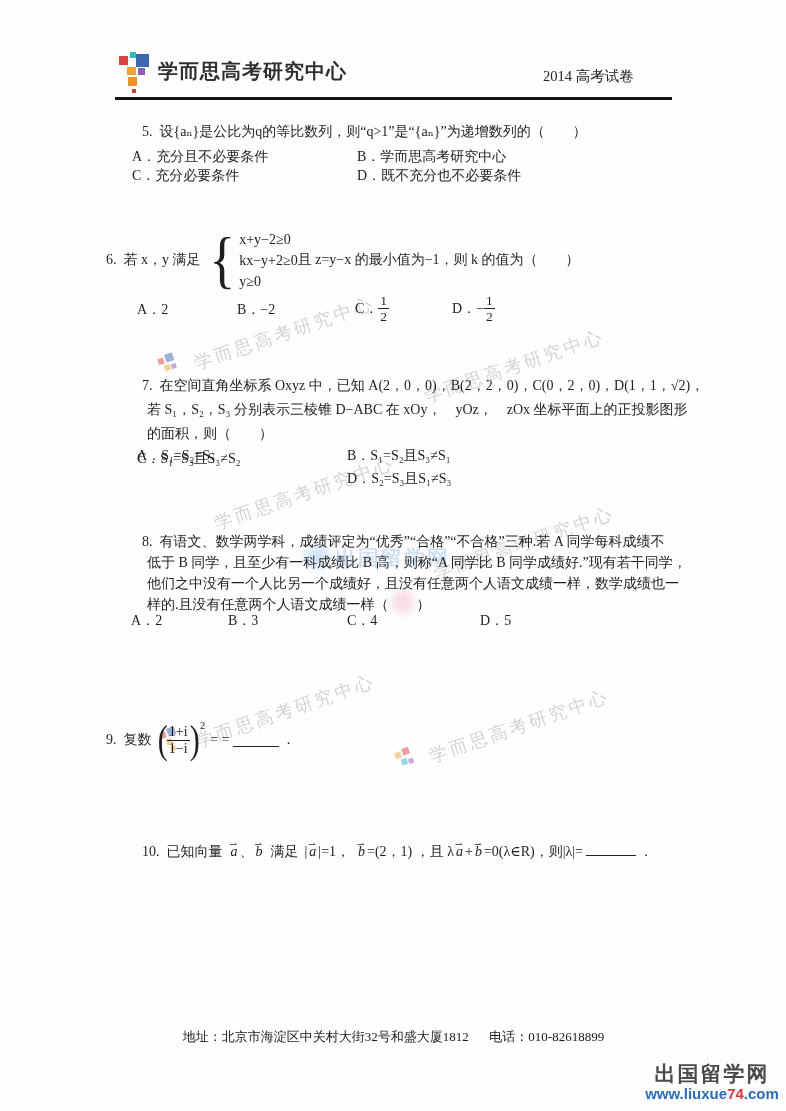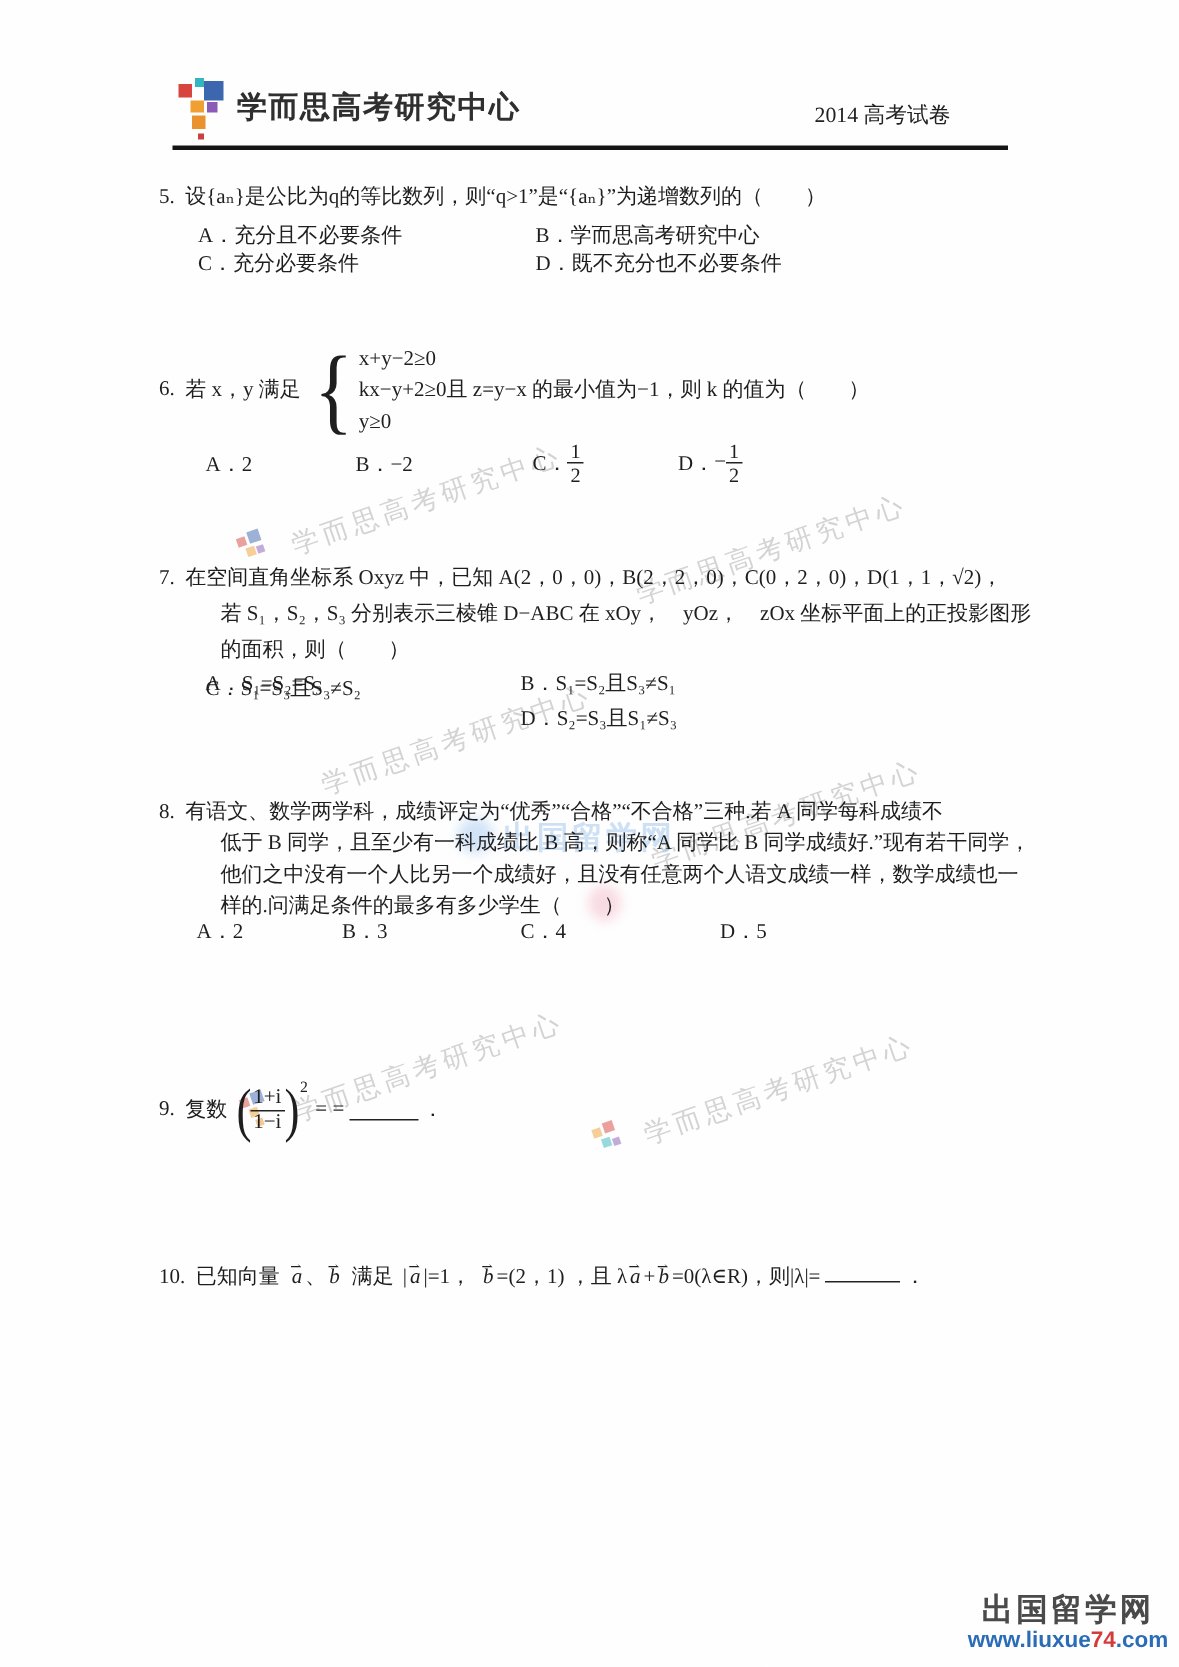--- a/index.html
+++ b/index.html
@@ -18,21 +18,21 @@
   
   .wm{position:absolute;color:#c9c9c9;font-size:18px;letter-spacing:3px;white-space:nowrap;
       transform:rotate(-19deg);transform-origin:left center;opacity:.8;
       font-family:"Liberation Sans","DejaVu Sans",sans-serif;pointer-events:none;}
   .wm-logo{position:absolute;width:22px;height:28px;opacity:.5;transform:rotate(-19deg);pointer-events:none;}
   .wm-blue{position:absolute;color:#8db9e8;font-size:21px;font-weight:bold;letter-spacing:2px;
       opacity:.42;font-family:"Liberation Sans","DejaVu Sans",sans-serif;pointer-events:none;}
   .blob{position:absolute;border-radius:50%;filter:blur(4px);pointer-events:none;}
   
   .qblock{position:absolute;left:106px;width:566px;}
-  .qline{white-space:nowrap;line-height:24px;}
+  .qline{white-space:nowrap;line-height:24px;margin-left:36px;}
   .qnum{margin-right:7px;}
   .cont{margin-left:41px;}
   .opt{position:absolute;white-space:nowrap;}
   .sec-title{position:absolute;left:106px;top:661px;font-weight:bold;font-size:14.5px;letter-spacing:.5px;}
   
   .mrow{display:flex;align-items:center;}
   .brace{font-size:64px;font-weight:400;line-height:.9;margin:0 2px 0 6px;transform:scaleX(.85);}
   .sys{display:inline-flex;flex-direction:column;line-height:21px;}
   .frac{display:inline-flex;flex-direction:column;text-align:center;line-height:1.12;
         vertical-align:middle;font-size:13.5px;}
@@ -146,21 +146,21 @@
   </div>
   <span class="opt" style="left:137px;top:447px"><span>A．</span><span>S₁=S₂=S₃</span></span>
   <span class="opt" style="left:347px;top:447px"><span>B．</span><span>S₁=S₂且S₃≠S₁</span></span>
   <span class="opt" style="left:137px;top:450px"><span>C．</span><span>S₁=S₃且S₃≠S₂</span></span>
   <span class="opt" style="left:347px;top:470px"><span>D．</span><span>S₂=S₃且S₁≠S₃</span></span>
 
   <div class="qblock" style="top:531px">
     <div class="qline" style="line-height:21px"><span class="qnum">8.</span><span>有语文、数学两学科，成绩评定为“优秀”“合格”“不合格”三种.若 A 同学每科成绩不</span></div>
     <div class="qline cont" style="line-height:21px">低于 B 同学，且至少有一科成绩比 B 高，则称“A 同学比 B 同学成绩好.”现有若干同学，</div>
     <div class="qline cont" style="line-height:21px">他们之中没有一个人比另一个成绩好，且没有任意两个人语文成绩一样，数学成绩也一</div>
-    <div class="qline cont" style="line-height:21px">样的.问满足条件的最多有多少学生（　　）</div>
+    <div class="qline cont" style="line-height:21px">样的.且没有任意两个人语文成绩一样（　　）</div>
   </div>
   <span class="opt" style="left:131px;top:612px"><span>A．</span><span>2</span></span>
   <span class="opt" style="left:228px;top:612px"><span>B．</span><span>3</span></span>
   <span class="opt" style="left:347px;top:612px"><span>C．</span><span>4</span></span>
   <span class="opt" style="left:480px;top:612px"><span>D．</span><span>5</span></span>
 
 
   <div class="qblock mrow" style="top:714px;height:52px">
     <span class="qnum">9.</span>
     <span>复数</span>
@@ -177,19 +177,24 @@
     <span class="blank"></span>
     <span>．</span>
   </div>
 
   <div class="qblock" style="top:840px">
     <div class="qline">
       <span class="qnum">10.</span><span>已知向量</span><span class="gap"></span><i class="vec">a</i><span>、</span><i class="vec">b</i><span class="gap"></span><span>满足</span><span class="gap"></span><span>|</span><i class="vec">a</i><span>|</span><span>=1，</span><span class="gap"></span><i class="vec">b</i><span>=(2，1) ，且 λ</span><i class="vec">a</i><span>+</span><i class="vec">b</i><span>=0(λ∈R)，则|λ|=</span><span class="blank" style="width:50px"></span><span>．</span>
     </div>
   </div>
 
+  <div class="footer">
+    <span>地址：北京市海淀区中关村大街32号和盛大厦1812</span>
+    <span class="gap" style="width:14px"></span>
+    <span>电话：010-82618899</span>
+  </div>
 
   <div class="corner">
     <div class="corner-name">出国留学网</div>
     <div class="corner-url"><span>www.liuxue</span><span class="red86">74</span><span>.com</span></div>
   </div>
 
 </div>
 
 </body></html>

